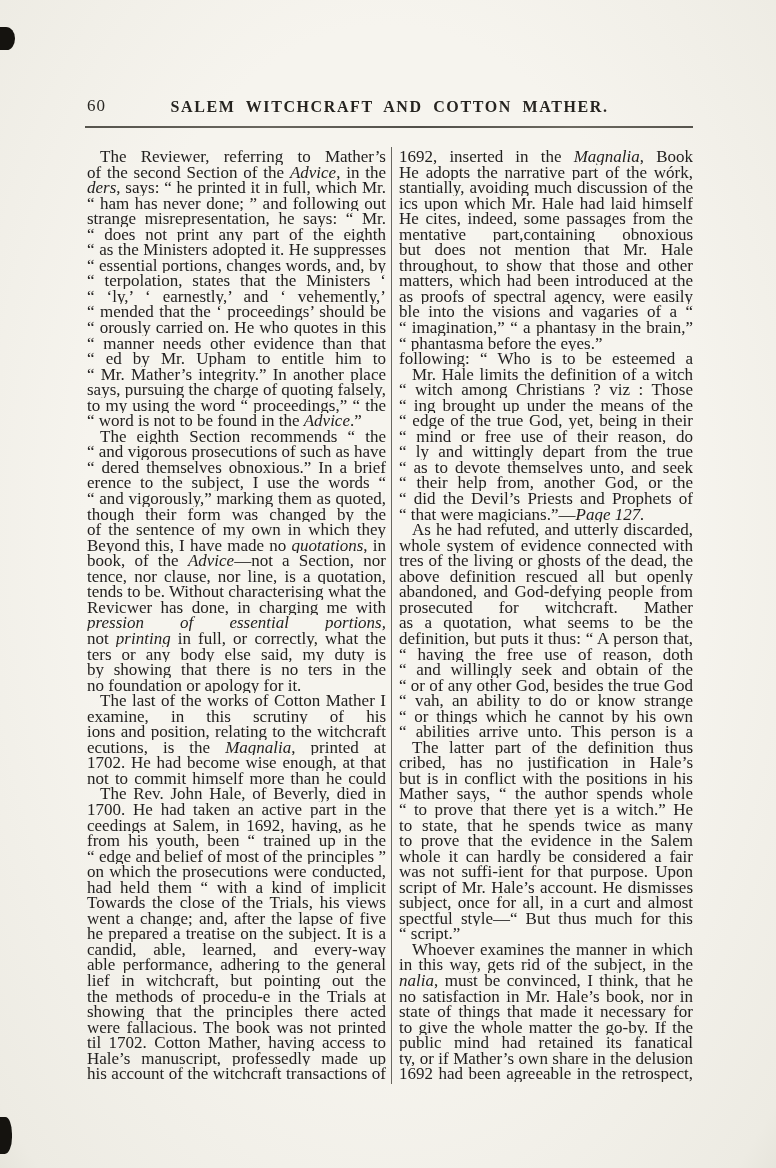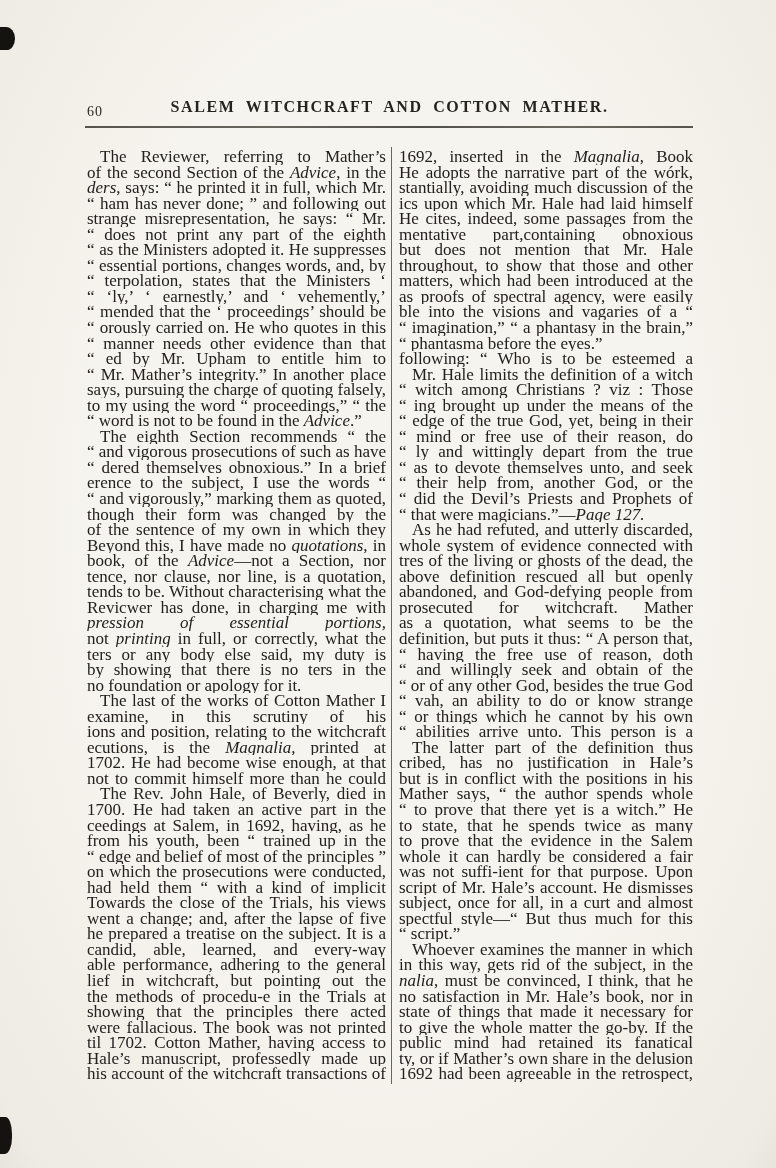--- a/index.html
+++ b/index.html
@@ -10,21 +10,21 @@
   }
   .page{
     position:absolute;left:0;top:0;width:776px;height:1168px;
     background:radial-gradient(ellipse at 50% 45%, #f6f4ee 55%, #edebe3 95%, #e7e5dc 100%);
     color:#232120;
   }
   .artifact{position:absolute;background:#15130f;}
   .artifact.tl{left:0;top:27px;width:15px;height:23px;border-radius:0 60% 55% 0/0 50% 50% 0;}
   .artifact.bl{left:0;top:1117px;width:12px;height:37px;border-radius:0 55% 60% 0/0 45% 45% 0;}
   .pageno{
-    position:absolute;left:87px;top:96px;font-size:14px;letter-spacing:1px;color:#2a2824;margin-top:8px;
+    position:absolute;left:87px;top:96px;font-size:17px;letter-spacing:1px;color:#2a2824;
   }
   .running-title{
     position:absolute;left:86px;top:98px;width:607px;text-align:center;
     font-size:16px;font-weight:bold;letter-spacing:1.6px;word-spacing:5px;color:#262420;
   }
   .head-rule{
     position:absolute;left:85px;top:126px;width:608px;height:2px;
     background:linear-gradient(90deg,#45433c 0%,#5a574f 30%,#3f3d37 55%,#5d5a51 80%,#45433c 100%);
     opacity:.9;
   }

